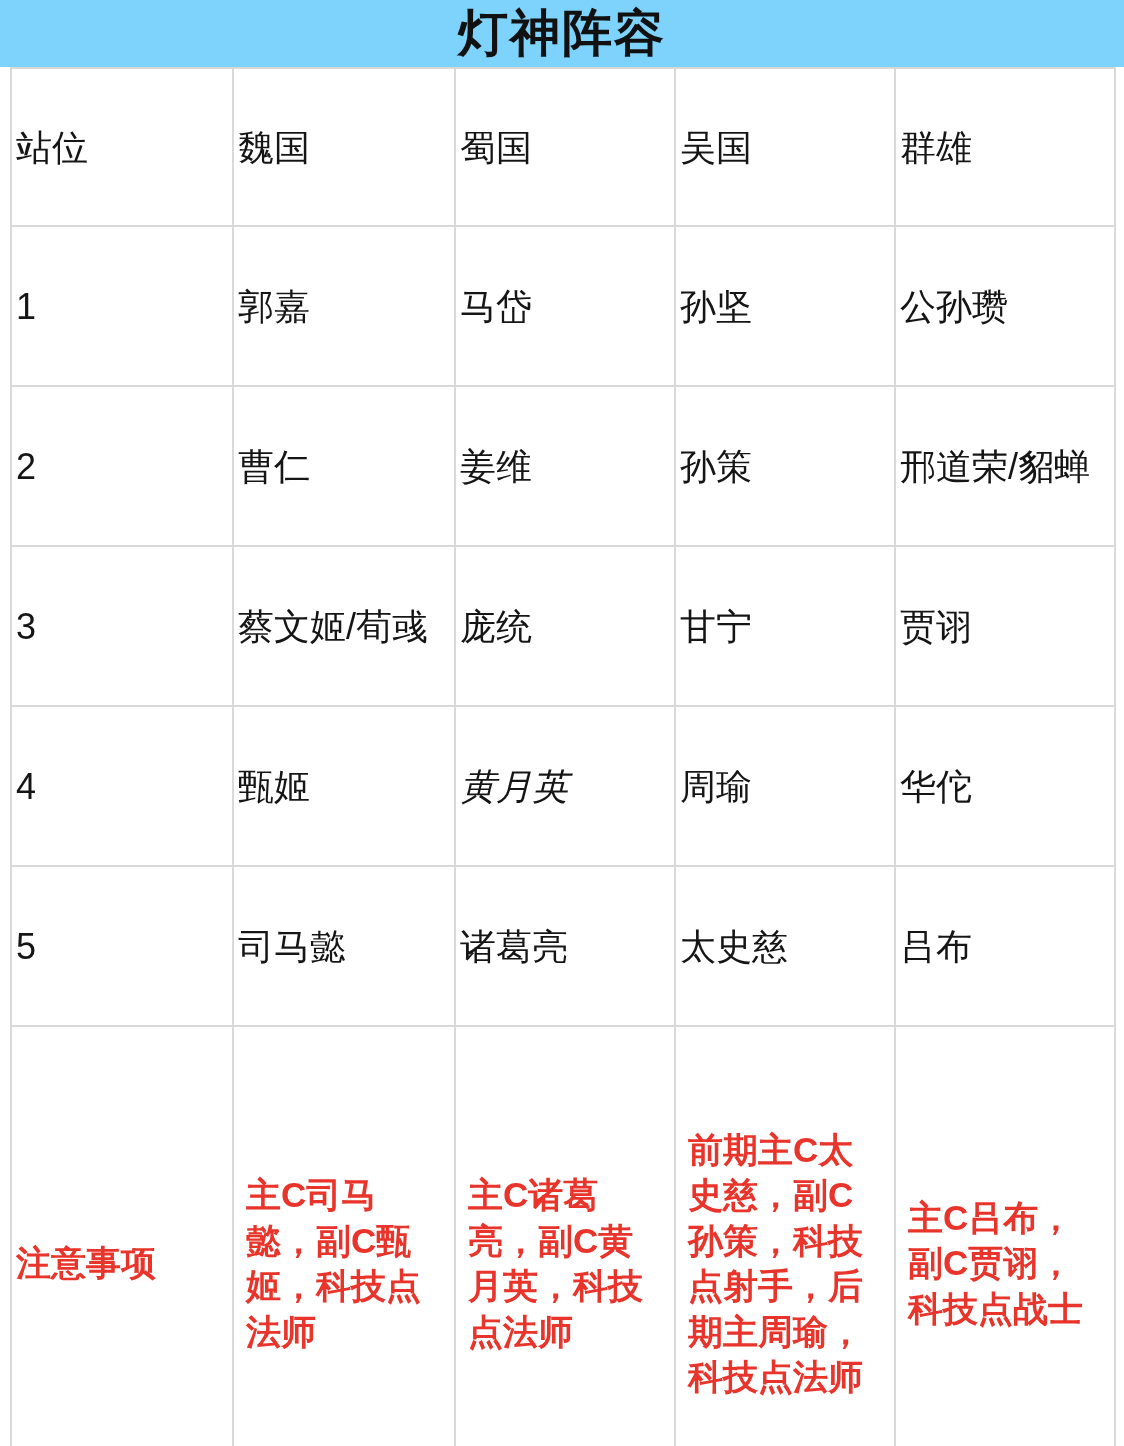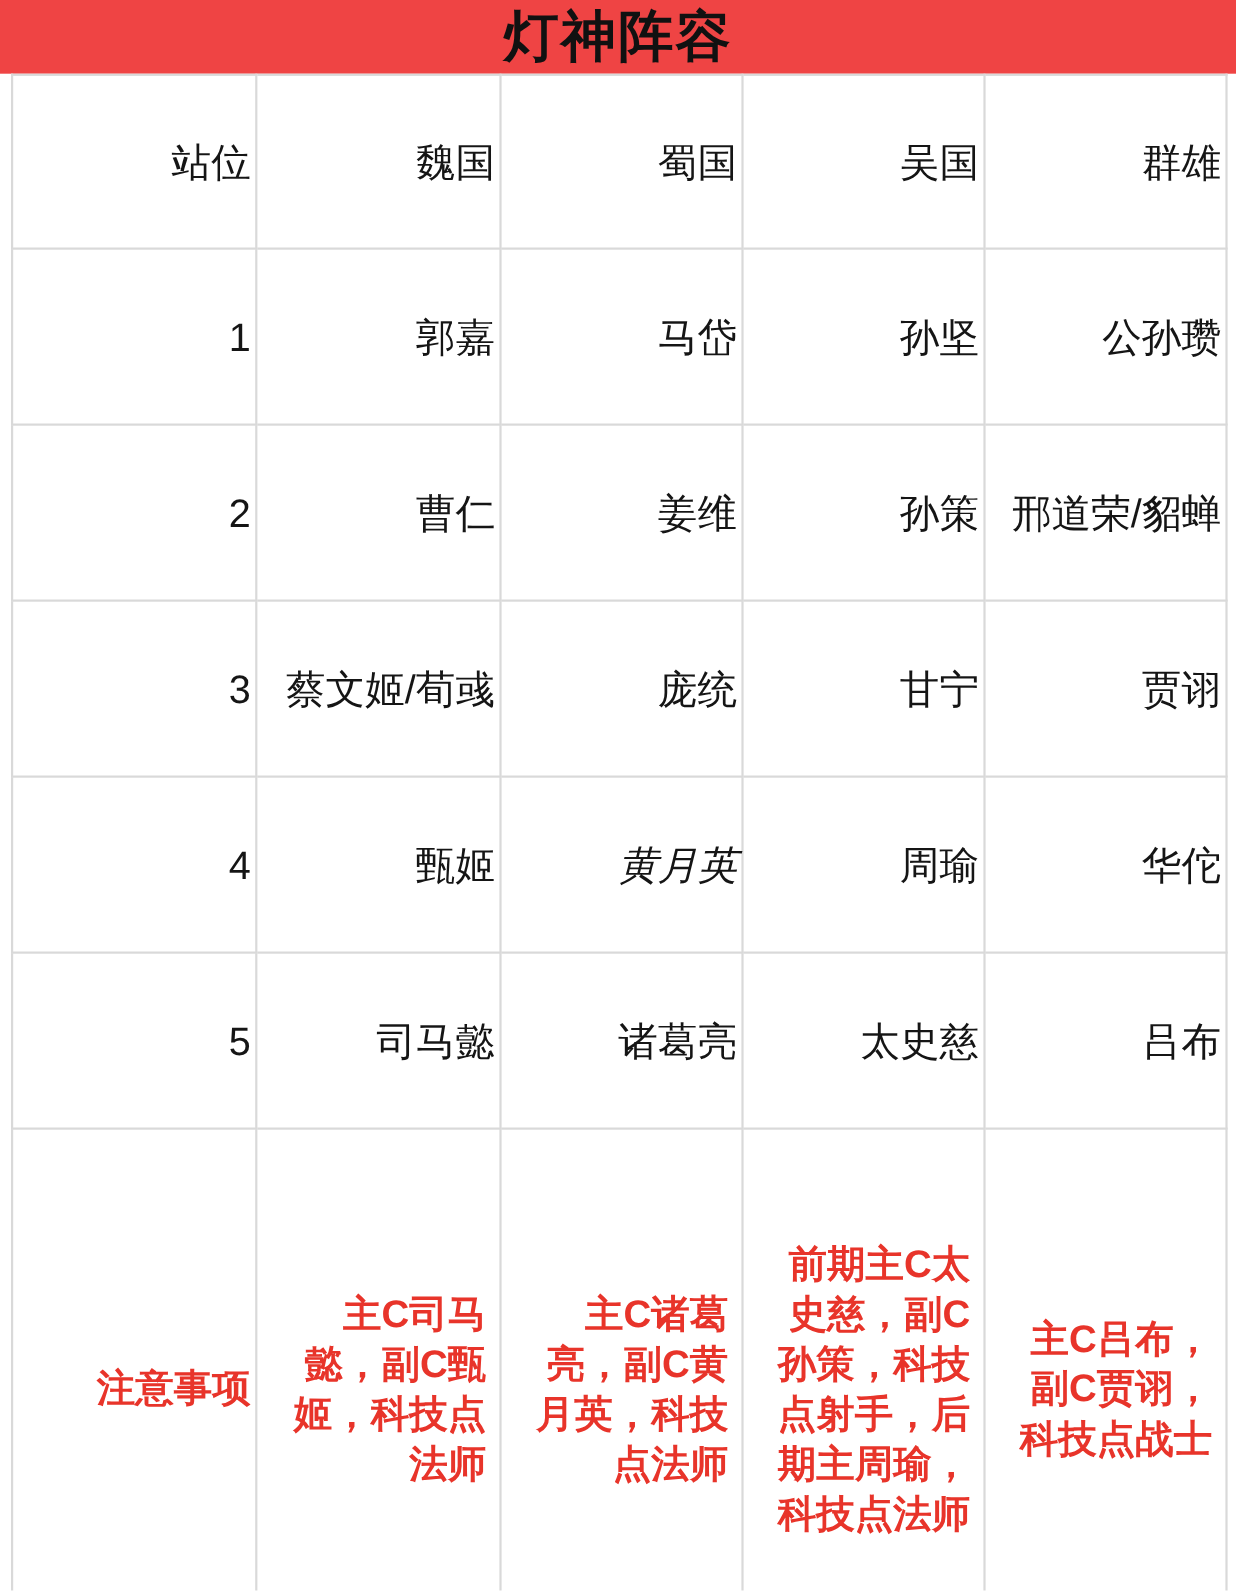--- a/index.html
+++ b/index.html
@@ -16,41 +16,41 @@
   }
   .page {
     width: 1124px;
     height: 1446px;
     display: flex;
     flex-direction: column;
     box-sizing: border-box;
   }
   .title-bar {
     height: 98px;
-    background: #ef4444;
+    background: #7dd3fc;
     display: flex;
     align-items: center;
     justify-content: center;
     box-sizing: border-box;
   }
   .title-text {
     font-size: 50px;
     font-weight: bold;
     letter-spacing: 2px;
     color: #111111;
   }
   table.lineup {
     border-collapse: collapse;
     table-layout: fixed;
     width: 1104px;
     margin: 0 10px;
   }
   table.lineup td {
     border: 2px solid #d9d9d9;
-    text-align: right;
+    text-align: left;
     vertical-align: middle;
     font-size: 36px;
     color: #151515;
     padding: 6px 4px;
     line-height: 1.25;
     word-break: break-word;
   }
   col.c0 { width: 222px; }
   col.c1 { width: 222px; }
   col.c2 { width: 220px; }

